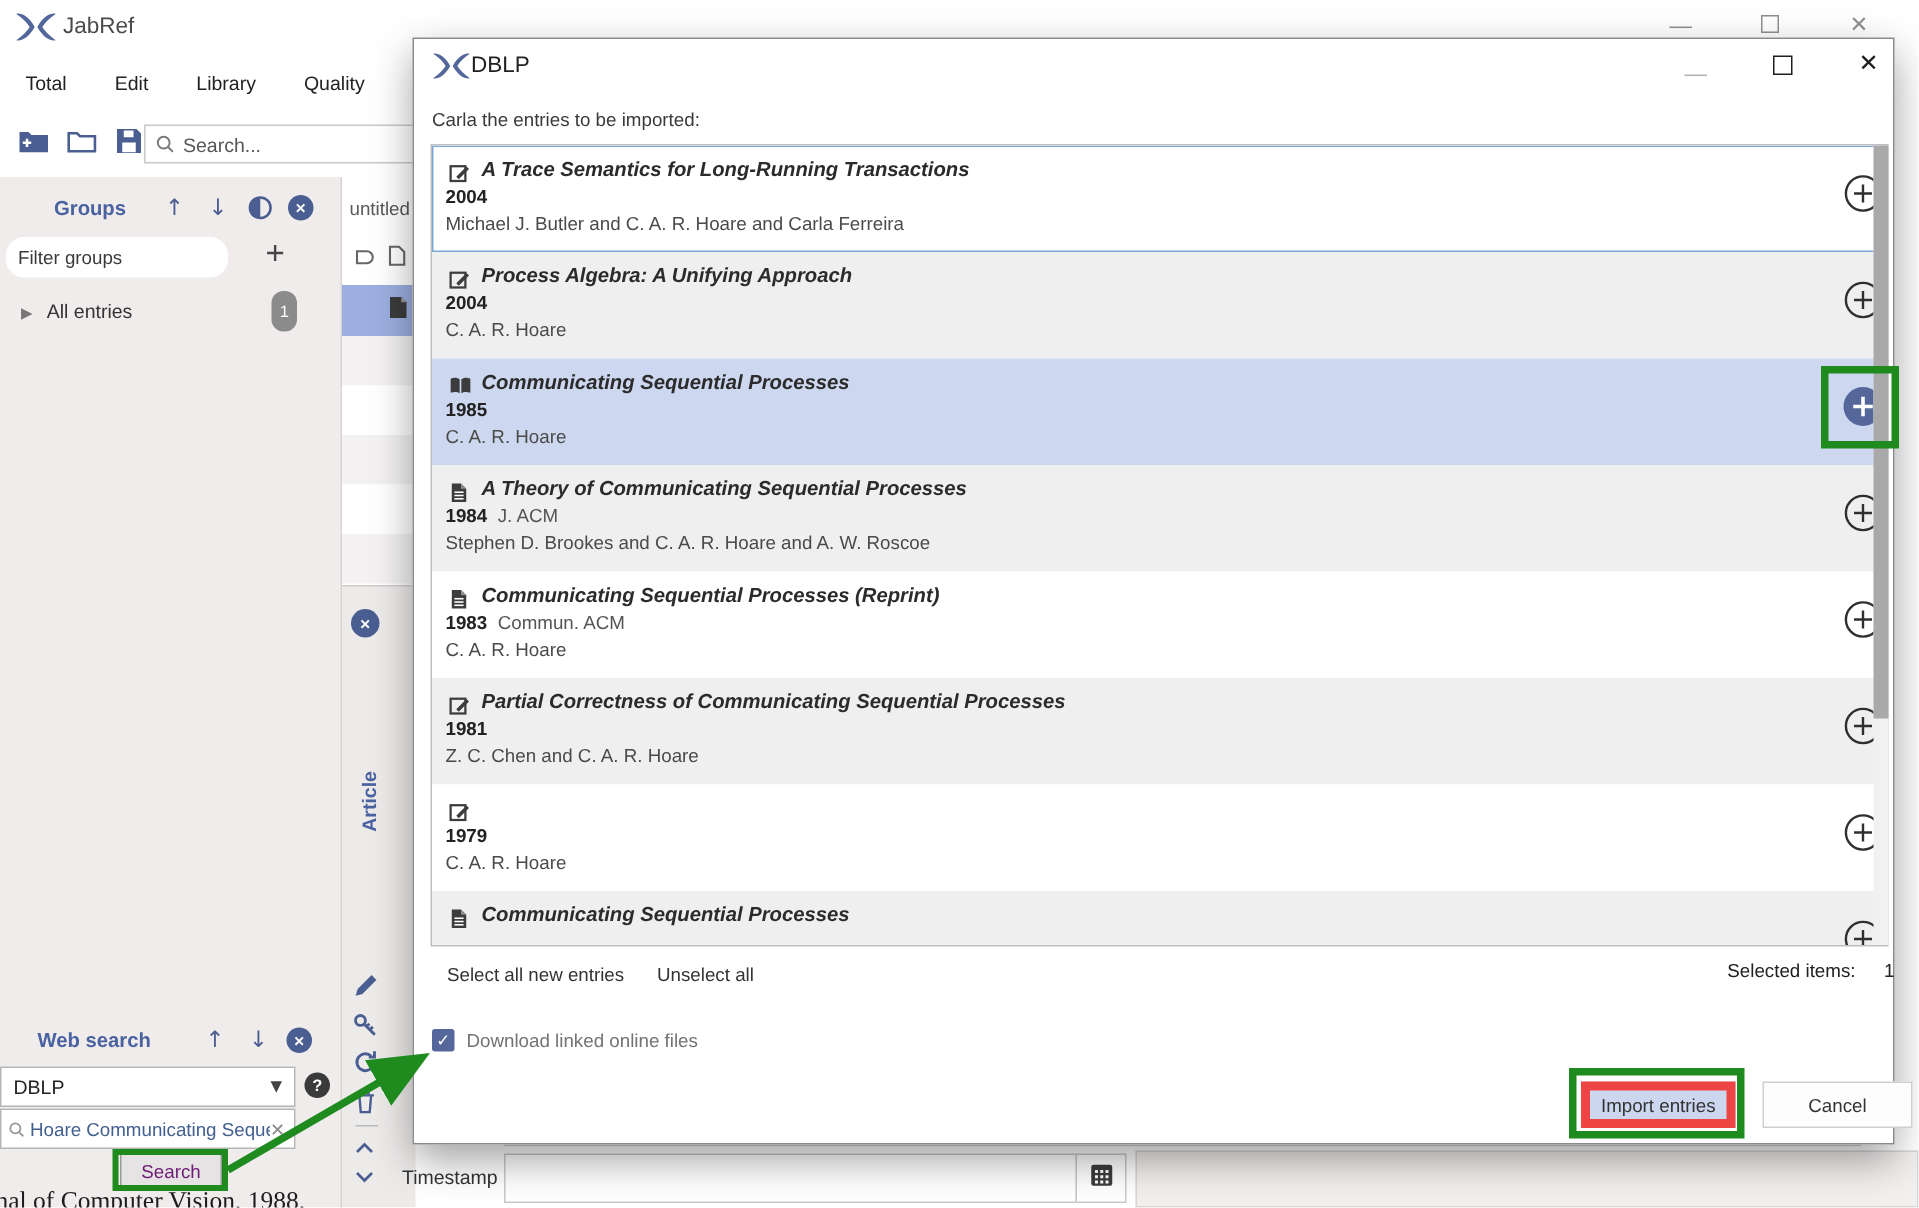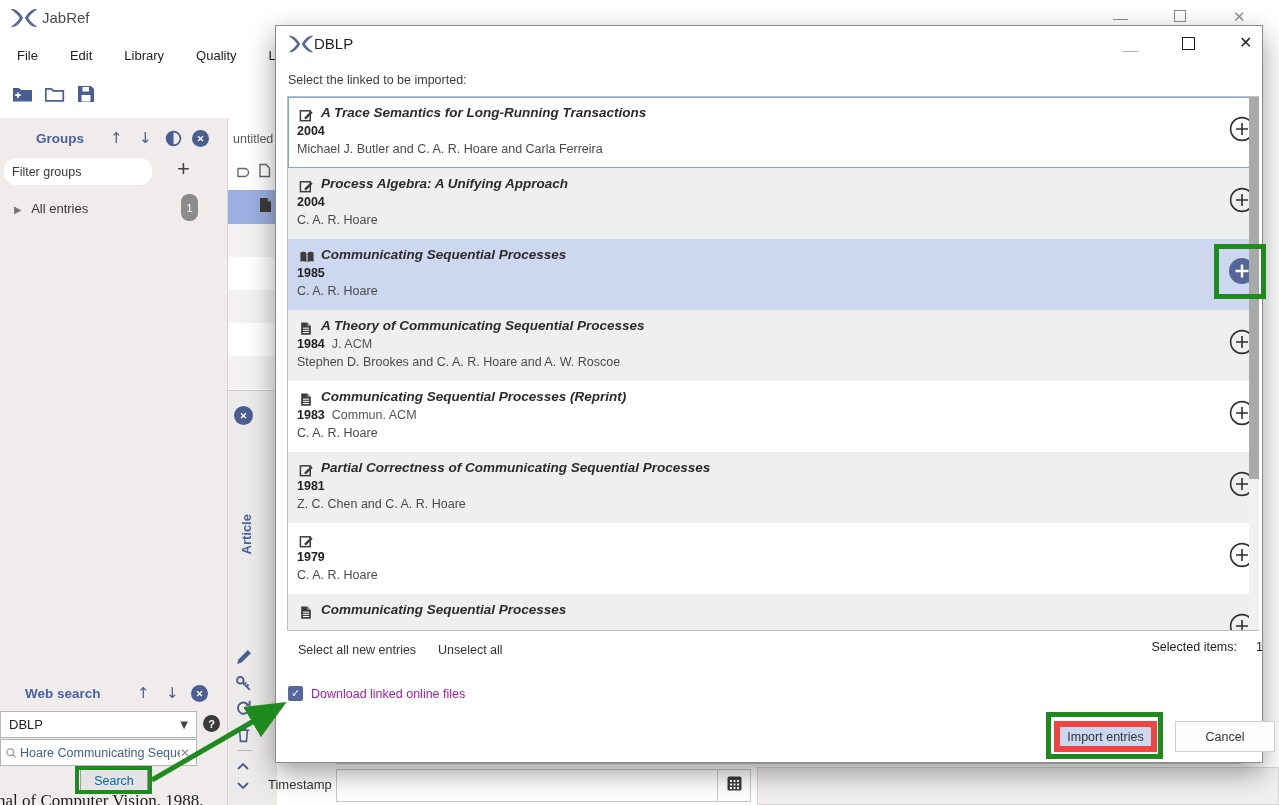--- a/index.html
+++ b/index.html
@@ -26,21 +26,21 @@
     font-size:9px; display:flex; align-items:center; justify-content:center; font-weight:bold; }
   .flat-input { background:#fff; border:none; font-size:12.5px; color:#333; padding:0 8px;
     font-family:"Liberation Sans",sans-serif; outline:none; }
   .flat-input::placeholder { color:#3a3a3a; }
   .badge { background:#8b8b8b; color:#fff; font-size:11px; border-radius:8px;
     display:flex; align-items:center; justify-content:center; }
   .combo { background:#fff; border:1px solid #b5b5b5; display:flex; align-items:center;
     font-size:13px; color:#222; padding:0 8px; justify-content:space-between; }
   .qinput { background:#fff; border:1px solid #b5b5b5; display:flex; align-items:center;
     font-size:12.5px; color:#44608f; padding:0 4px; white-space:nowrap; overflow:hidden; }
-  .search-btn { background:#e5e3e3; border:1px solid #9a9a9a; font-size:12.5px; color:#0369a1;
+  .search-btn { background:#e5e3e3; border:1px solid #9a9a9a; font-size:12.5px; color:#701a75;
     display:flex; align-items:center; justify-content:center; }
   .serif-frag { font-family:"Liberation Serif", serif; font-size:17px; color:#1c1c1c; white-space:nowrap; }
 
   .tab-label { font-size:12.5px; color:#5a5a5a; }
   .strip-row { position:absolute; left:0; width:49px; }
   .vertical-tab { color:#4a62a0; font-weight:bold; font-size:13px;
     transform:rotate(-90deg); transform-origin:center; white-space:nowrap; }
   .vicon { position:absolute; left:235px; width:18px; height:18px; }
 
   .field-label { font-size:13px; color:#333; }
@@ -64,21 +64,21 @@
   .plus-btn { position:absolute; left:941px; top:19px; width:26px; height:26px; cursor:pointer; }
   .vscroll-track { background:#f1f1f1; }
   .vscroll-thumb { background:#a9a9a9; }
 
   .link-like { font-size:12.5px; color:#333; }
   .stats-row { display:flex; font-size:12.5px; color:#222; height:21px; align-items:center; }
   .stats-label { flex:1; text-align:right; }
   .stats-value { width:26px; text-align:right; }
   .checkbox { width:15px; height:15px; background:#56689b; border-radius:2px; color:#fff;
     font-size:11px; display:flex; align-items:center; justify-content:center; }
-  .cb-label { font-size:12.5px; color:#a21caf;text-align:right; }
+  .cb-label { font-size:12.5px; color:#737373;text-align:right; }
   .btn { display:flex; align-items:center; justify-content:center; font-size:12.5px; color:#333; }
   .btn-accent { background:#ccd6ef; border:6px solid #ef4444; }
   .btn-plain { background:#fdfdfd; border:1px solid #cfcfcf; }
 
   .anno-box { border:5px solid #1f8b1f; z-index:55; }
   .anno-box-thin { border:4px solid #1f8b1f; z-index:55; }
   .overlay-svg { position:absolute; left:0; top:0; z-index:56; pointer-events:none; }
 </style>
 </head>
 <body>
@@ -92,21 +92,21 @@
       <path d="M17 12 C22 3,28 1,31 2 C26 5.5,23 8.5,20.8 12 C23 15.5,26 18.5,31 22 C28 23,22 21,17 12 Z"></path>
         </g>
       </svg>
   </span>
   <span class="a titlebar-text" style="left:42px;top:9px">JabRef</span>
   <span class="a winctl" style="left:1113px;top:10px">—</span>
   <span class="a winctl-box" style="left:1174px;top:10px"></span>
   <span class="a winctl" style="left:1233px;top:9px">✕</span>
 
   <div class="a menu-bar" style="left:8px;top:44px;width:269px;height:24px">
-      <div class="menuitem">File</div>
+      <div class="menuitem">Total</div>
       <div class="menuitem">Edit</div>
       <div class="menuitem">Library</div>
       <div class="menuitem">Quality</div>
       <div class="menuitem">Lookup</div>
     </div>
 
   <span class="a" style="left:12px;top:85px">
     <svg width="21" height="18" viewBox="0 0 21 18">
         <path d="M1 3 h6 l2 2 h11 v11.5 h-19 z" fill="#4b5e91"></path>
         <path d="M6 7.5 v5.5 M3.2 10.2 h5.6" stroke="#fff" stroke-width="1.7"></path>
@@ -117,20 +117,29 @@
         <path d="M1.8 3.8 h5.5 l2 2 h10 v10 h-17.5 z" fill="none" stroke="#4b5e91" stroke-width="1.7"></path>
       </svg>
   </span>
   <span class="a" style="left:77px;top:85px">
     <svg width="18" height="18" viewBox="0 0 18 18">
         <path d="M1 1 h13 l3 3 v13 h-16 z" fill="#4b5e91"></path>
         <rect x="4.5" y="10" width="9" height="6.5" fill="#fff"></rect>
         <rect x="5.5" y="2" width="6.5" height="4.5" fill="#fff"></rect>
       </svg>
   </span>
+  <div class="a search-field" style="left:96px;top:83px;width:181px;height:26px">
+    <span style="margin-right:5px;display:flex">
+      <svg width="14" height="14" viewBox="0 0 16 16">
+          <circle cx="7" cy="7" r="4.5" fill="none" stroke="#777" stroke-width="1.5"></circle>
+          <path d="M10.5 10.5 L14 14" stroke="#777" stroke-width="1.5"></path>
+        </svg>
+    </span>
+    <input placeholder="Search..." style="">
+  </div>
 
   <div class="a left-panel" style="left:0;top:118px;width:228px;height:687px"></div>
 
   <span class="a panel-title" style="left:36px;top:131px">Groups</span>
   <span class="a blue-arrow" style="left:110px;top:129px">↑</span>
   <span class="a blue-arrow" style="left:139px;top:129px">↓</span>
   <span class="a" style="left:165px;top:130px">
     <svg width="17" height="17" viewBox="0 0 18 18">
         <circle cx="9" cy="9" r="7.3" fill="none" stroke="#4b5e91" stroke-width="1.8"></circle>
         <path d="M9 1.7 a7.3 7.3 0 0 0 0 14.6 z" fill="#4b5e91"></path>
@@ -269,21 +278,21 @@
         <path d="M15 12 C10 3,4 1,1 2 C6 5.5,9 8.5,11.2 12 C9 15.5,6 18.5,1 22 C4 23,10 21,15 12 Z"></path>
         <path d="M17 12 C22 3,28 1,31 2 C26 5.5,23 8.5,20.8 12 C23 15.5,26 18.5,31 22 C28 23,22 21,17 12 Z"></path>
           </g>
         </svg>
     </span>
     <span class="a dlg-title" style="left:38px;top:9px">DBLP</span>
     <span class="a" style="left:847px;top:16px;color:#b0b0b0;font-size:15px;line-height:1">—</span>
     <span class="a" style="left:906px;top:11px;width:13px;height:13px;border:1.5px solid #1f1f1f"></span>
     <span class="a" style="left:963px;top:9px;color:#1f1f1f;font-size:16px;line-height:1">✕</span>
 
-    <span class="a dlg-instruction" style="left:12px;top:47px">Select the linked to be imported:</span>
+    <span class="a dlg-instruction" style="left:12px;top:47px">Carla the entries to be imported:</span>
 
     <div class="a entry-list" style="left:11px;top:70px;width:972px;height:535px">
         <div class="entry-row focused" style="top: 0px;">
           <span class="entry-icon"><svg width="15" height="15" viewBox="0 0 16 16">
               <rect x="1.5" y="3" width="10.5" height="10.5" fill="none" stroke="#3c3c3c" stroke-width="1.6"></rect>
               <path d="M5.5 10.5 L12.8 3.2 L14.6 5 L7.3 12.3 Z" fill="#3c3c3c"></path>
             </svg></span>
           <span class="entry-title">A Trace Semantics for Long-Running Transactions</span>
           <span class="entry-meta"><b>2004</b></span>
           <span class="entry-authors">Michael J. Butler and C. A. R. Hoare and Carla Ferreira</span>

